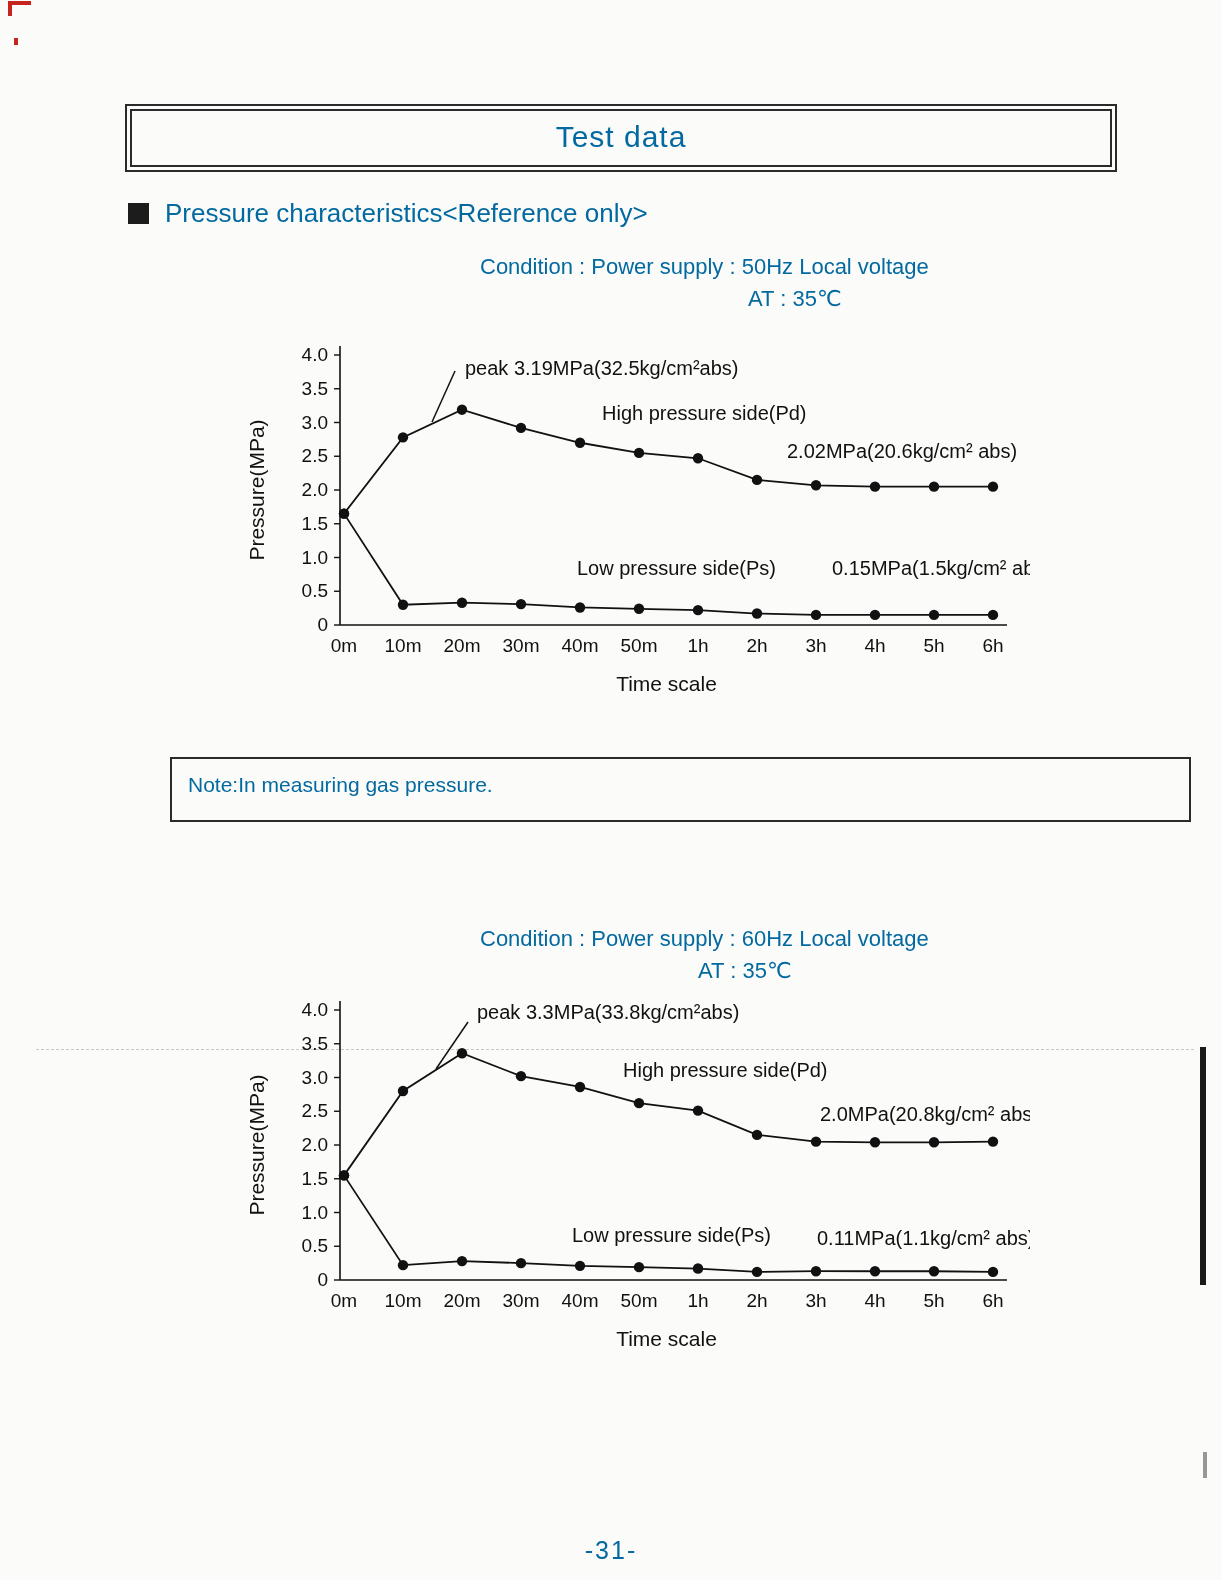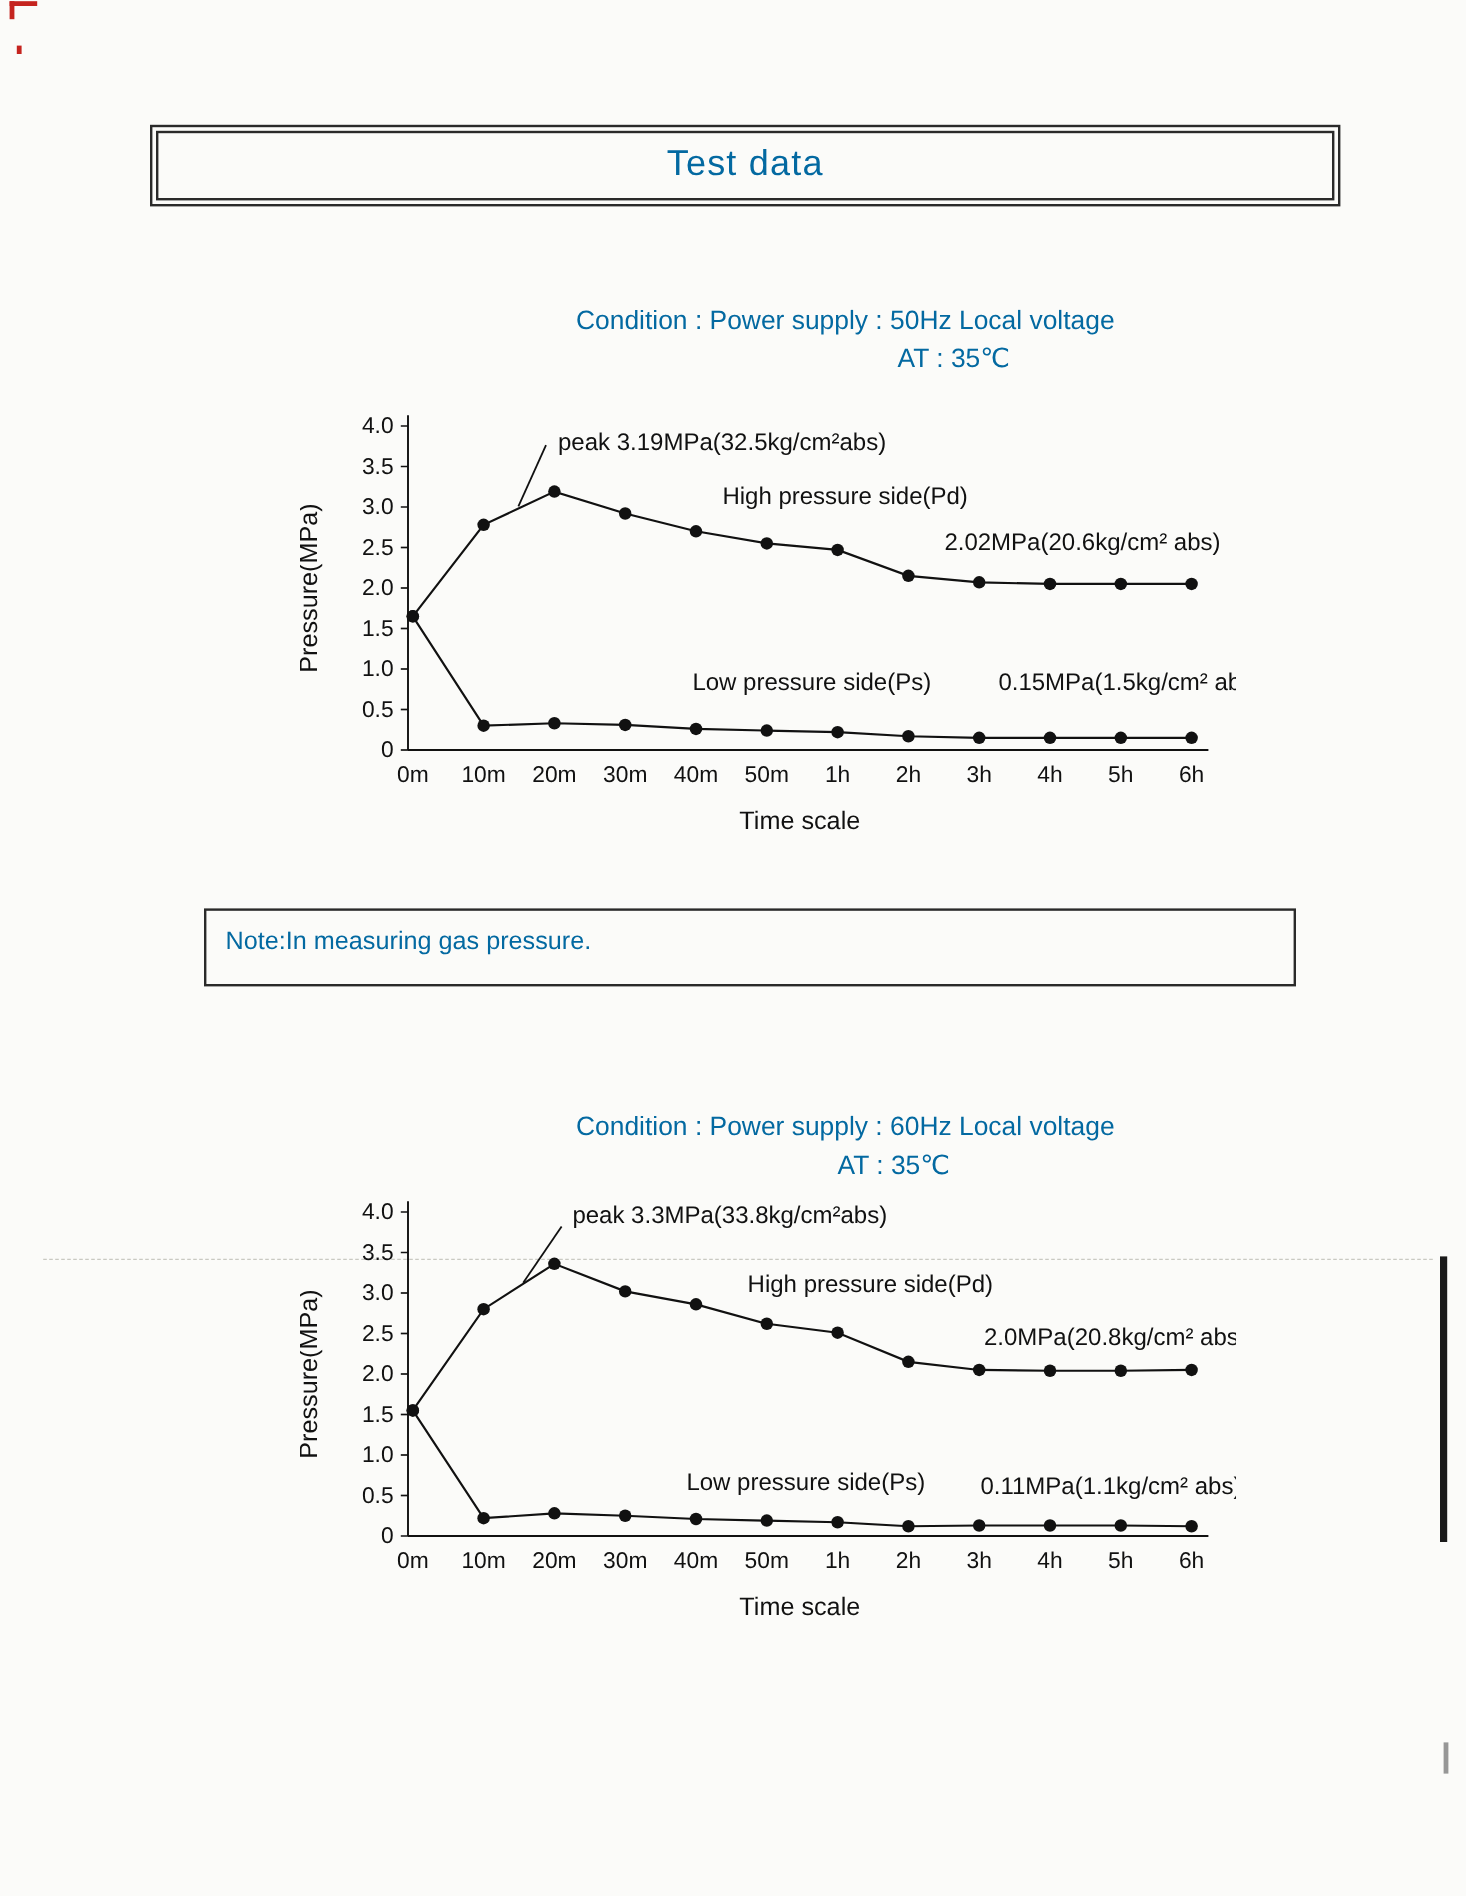--- a/index.html
+++ b/index.html
@@ -22,21 +22,21 @@
   .cond .line2{margin-top:2px;}
 
   
   .chart-mount{left:250px;width:780px;height:380px;}
   text{fill:#111;}
   .tick{font:19px "Liberation Sans","DejaVu Sans",sans-serif;}
   .axis-label{font:21px "Liberation Sans","DejaVu Sans",sans-serif;}
   .ann{font:20px "Liberation Sans","DejaVu Sans",sans-serif;}
 
   
-  .note-box{left:170px;top:757px;width:910px;border:2px solid #2a2a2a;padding:10px 16px 16px 16px;
+  .note-box{left:170px;top:757px;width:1021px;border:2px solid #2a2a2a;padding:10px 16px 16px 16px;
             box-sizing:border-box;font-size:21px;line-height:31px;background:#fbfbf9;}
   .note-bullets{margin:4px 0 0 0;padding:0;list-style:none;}
   .note-bullets li{padding-left:92px;text-indent:-14px;margin-top:2px;}
   .note-bullets li::before{content:"\2022";font-size:14px;margin-right:8px;position:relative;top:-3px;}
 
   
   .page-num{left:0;top:1536px;width:1222px;text-align:center;font-size:25px;letter-spacing:2px;}
 
   
   .artifact-red-corner{left:8px;top:1px;width:19px;height:11px;border-top:4px solid #c5241f;border-left:4px solid #c5241f;}
@@ -55,20 +55,24 @@
   <div class="abs artifact-dashed-line"></div>
   <div class="abs artifact-right-bar"></div>
   <div class="abs artifact-right-bar2"></div>
 
   <div class="abs title-box-outer">
     <div class="title-box-inner">
       <span class="title-text">Test data</span>
     </div>
   </div>
 
+  <div class="abs section-head">
+    <span class="bullet-square"></span>
+    <span class="section-head-text">Pressure characteristics&lt;Reference only&gt;</span>
+  </div>
 
   <div class="abs cond" style="top:252px;">
     <div>Condition : Power supply : 50Hz Local voltage</div>
     <div class="line2" style="margin-left:268px;">AT : 35℃</div>
   </div>
 
   <div id="chart-0" class="abs chart-mount" style="top:338px;"><svg width="780" height="380" viewBox="0 0 780 380">
         <line x1="90" y1="8" x2="90" y2="287" stroke="#111" stroke-width="1.6"></line>
         <line x1="90" y1="287" x2="757" y2="287" stroke="#111" stroke-width="1.6"></line>
         <line x1="84" y1="17" x2="90" y2="17" stroke="#111" stroke-width="1.4"></line>
@@ -210,14 +214,15 @@
         <circle cx="684" cy="278.225" r="5.2" fill="#111"></circle>
         <circle cx="743" cy="278.9" r="5.2" fill="#111"></circle>
         <line x1="218" y1="29" x2="186" y2="76" stroke="#111" stroke-width="1.5"></line>
         <text x="227" y="26" text-anchor="start" class="ann">peak 3.3MPa(33.8kg/cm²abs)</text>
         <text x="373" y="84" text-anchor="start" class="ann">High pressure side(Pd)</text>
         <text x="570" y="128" text-anchor="start" class="ann">2.0MPa(20.8kg/cm² abs)</text>
         <text x="322" y="249" text-anchor="start" class="ann">Low pressure side(Ps)</text>
         <text x="567" y="252" text-anchor="start" class="ann">0.11MPa(1.1kg/cm² abs)</text>
       </svg></div>
 
+  <div class="abs page-num">-31-</div>
 
 </div>
 
 </body></html>

